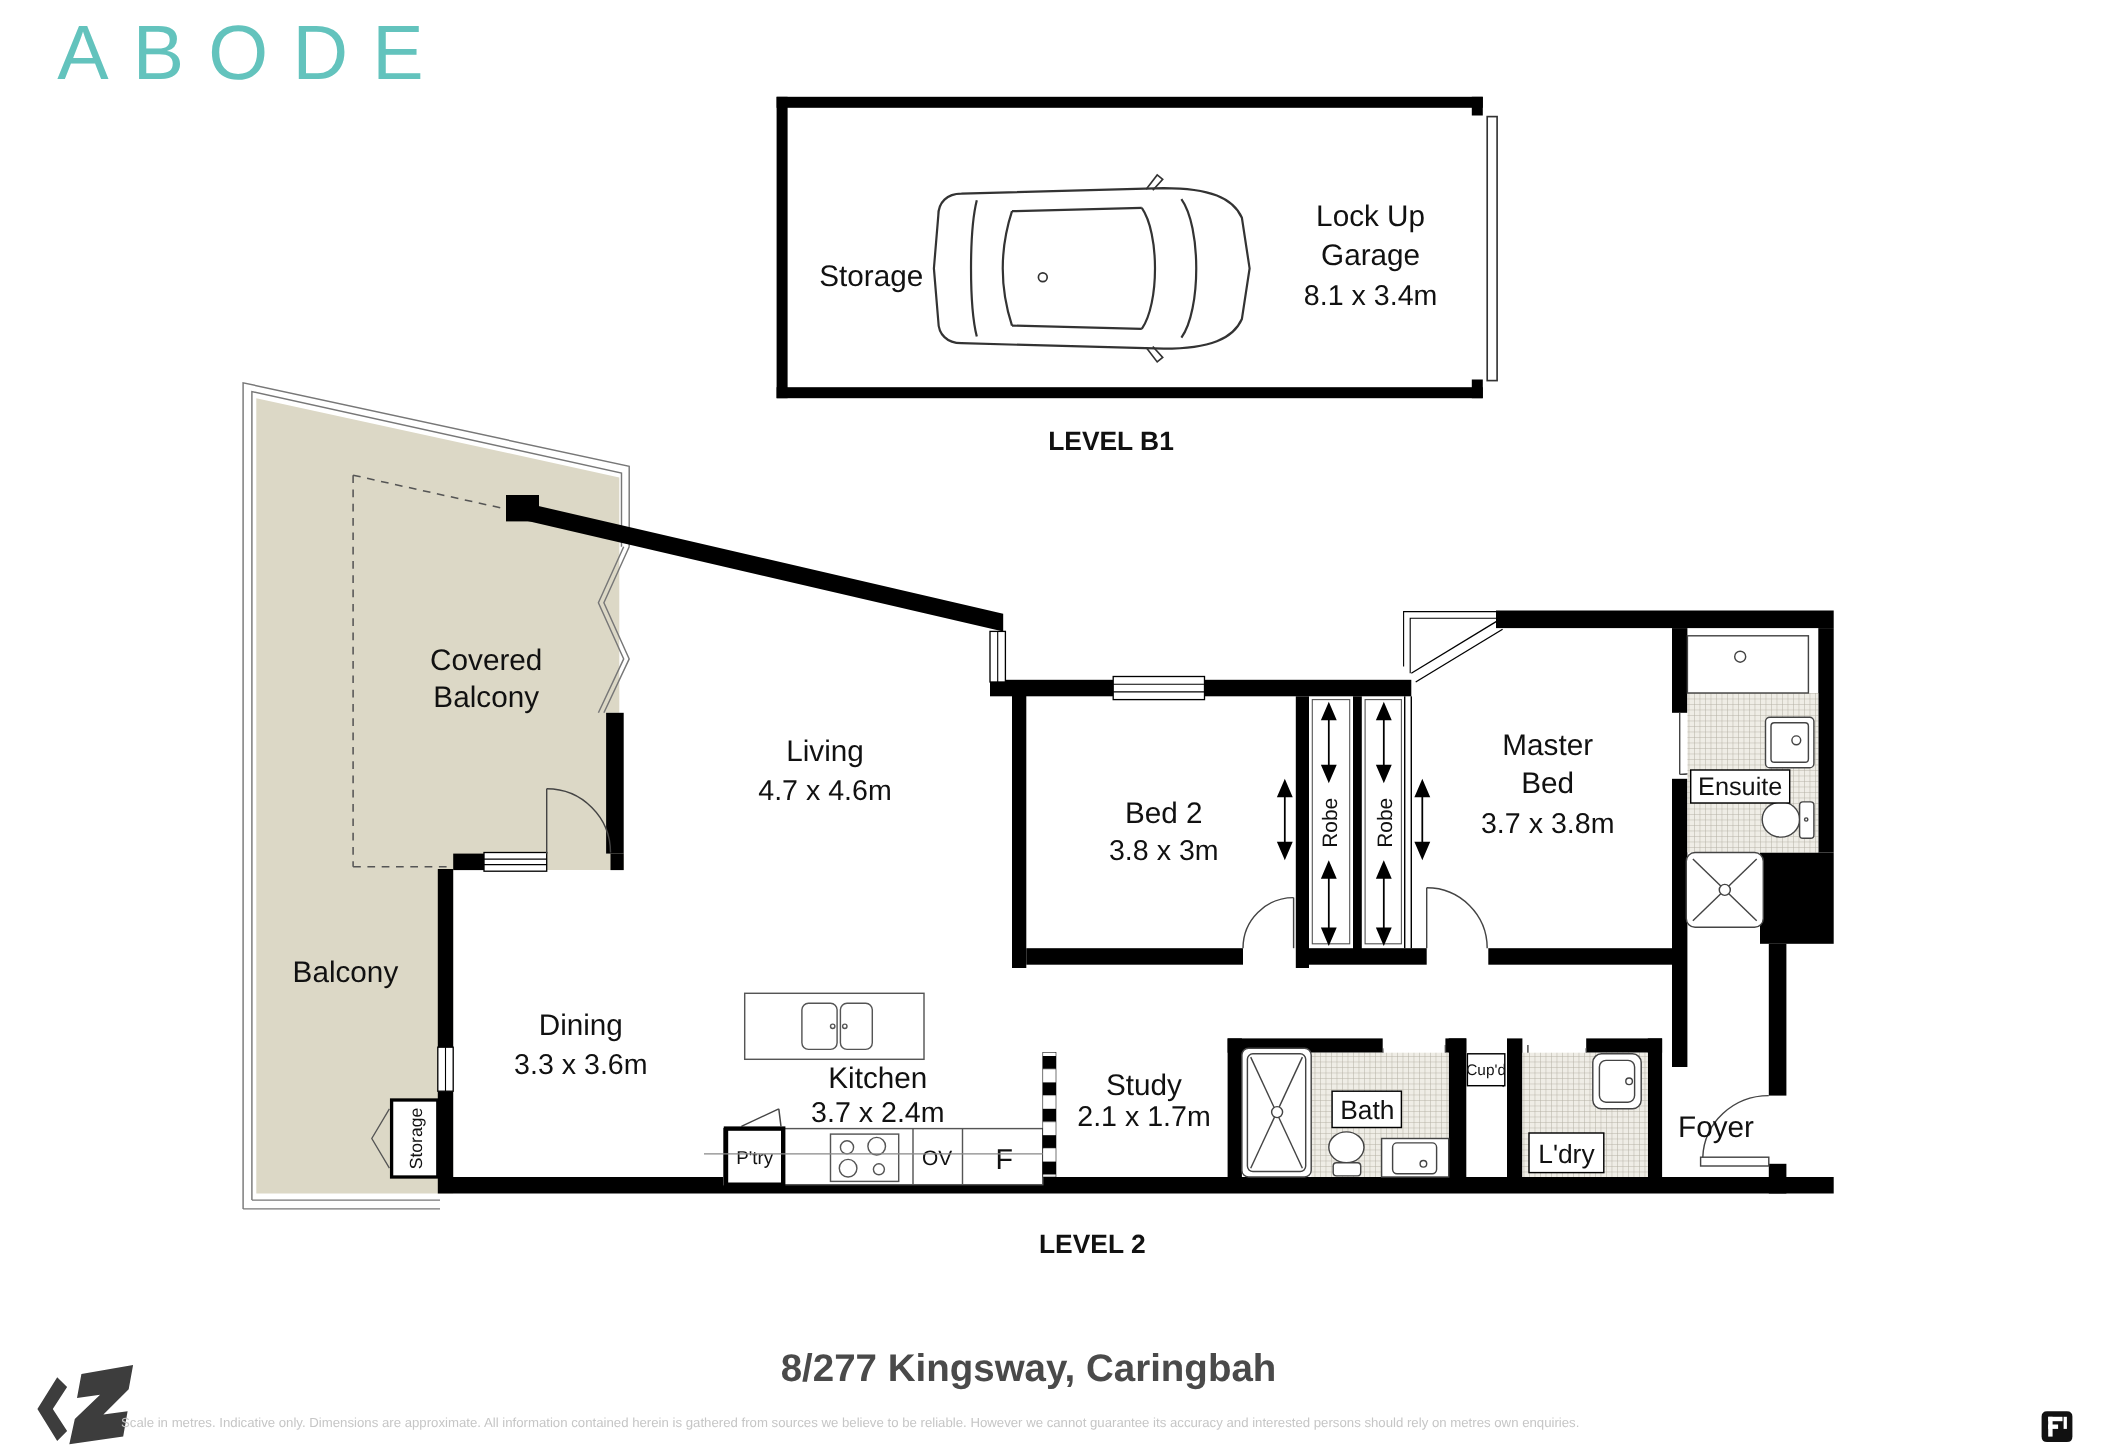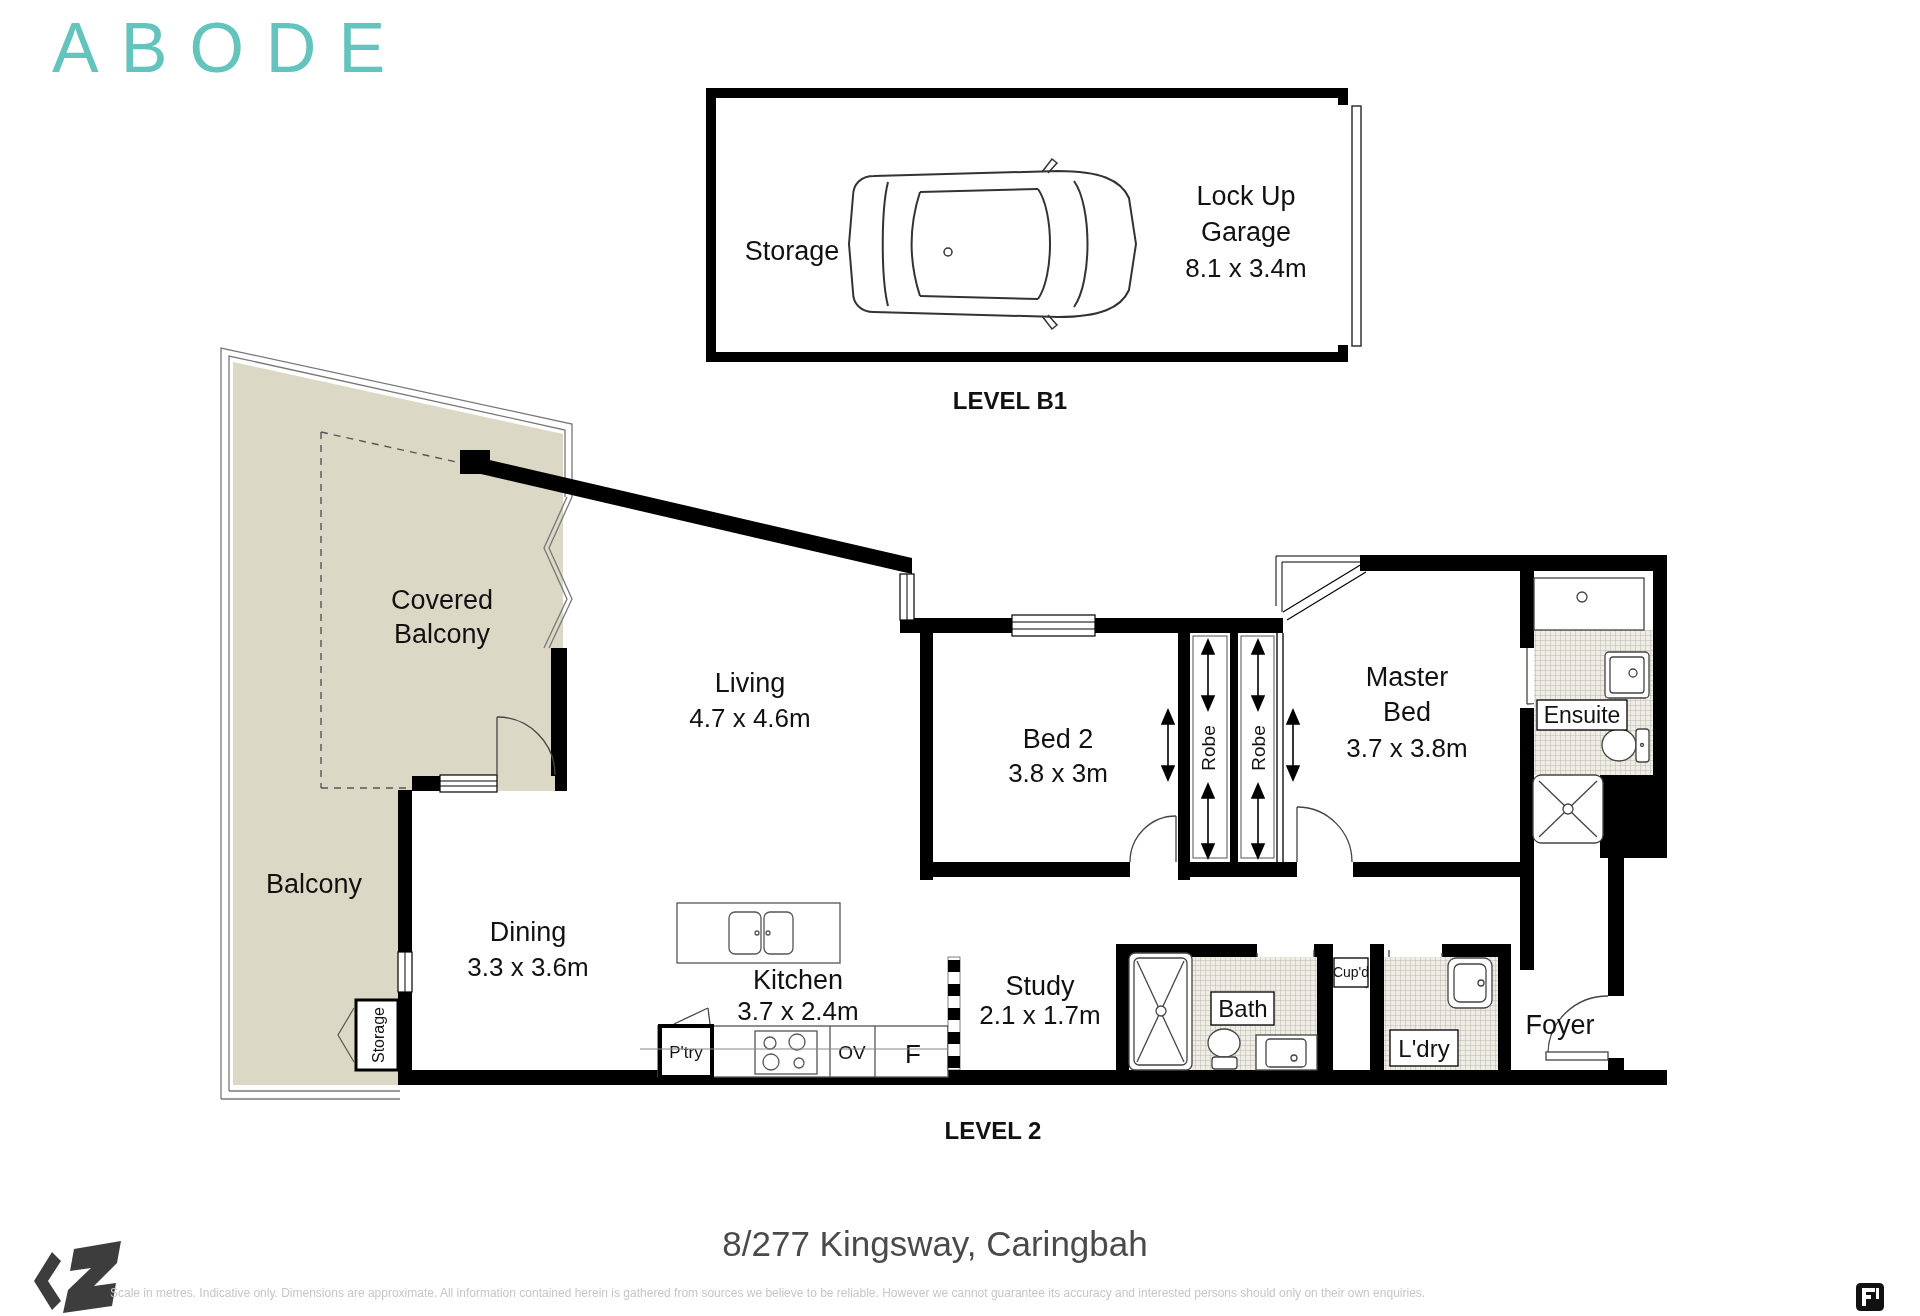--- a/index.html
+++ b/index.html
@@ -6,21 +6,21 @@
   #stage{position:relative;width:1920px;height:1316px;background:#ffffff;overflow:hidden;
          font-family:"Liberation Sans", sans-serif;}
   #brand{position:absolute;left:52px;top:8px;font-size:70px;font-weight:400;
          letter-spacing:22px;color:#63c3bd;}
   #plan-svg{position:absolute;left:0;top:0;}
   .roomname{font-family:"Liberation Sans",sans-serif;font-size:27px;fill:#111;}
   .roomdim{font-family:"Liberation Sans",sans-serif;font-size:26px;fill:#111;}
   .lvl{font-family:"Liberation Sans",sans-serif;font-size:24px;font-weight:bold;fill:#111;}
   .boxlabel{font-family:"Liberation Sans",sans-serif;fill:#111;}
   #address{position:absolute;left:0;top:1224px;width:1870px;text-align:center;
-           font-size:35px;font-weight:normal;color:#4a4a4a;}
+           font-size:35px;font-weight:bold;color:#4a4a4a;}
   #disclaimer{position:absolute;left:110px;top:1286px;width:1740px;
               font-size:12px;color:#c6c6c6;white-space:nowrap;overflow:hidden;}
 </style>
 </head>
 <body>
 
 <div id="stage">
 
   <div id="brand">ABODE</div>
 
@@ -331,14 +331,14 @@
     <g transform="translate(1852,1280)">
       <path d="M4,8 Q4,3 9,3 H27 Q32,3 32,8 V26 Q32,31 27,31 H9 Q4,31 4,26 Z" fill="#111"></path>
       <rect x="10" y="8" width="13" height="4" fill="#fff"></rect>
       <rect x="10" y="8" width="4" height="18" fill="#fff"></rect>
       <rect x="10" y="15" width="9" height="4" fill="#fff"></rect>
       <rect x="24" y="8" width="3" height="11" fill="#fff"></rect>
     </g>
   </svg>
 
   <div id="address">8/277 Kingsway, Caringbah</div>
-  <div id="disclaimer">Scale in metres. Indicative only. Dimensions are approximate. All information contained herein is gathered from sources we believe to be reliable. However we cannot guarantee its accuracy and interested persons should only on their own enquiries.</div>
+  <div id="disclaimer">Scale in metres. Indicative only. Dimensions are approximate. All information contained herein is gathered from sources we believe to be reliable. However we cannot guarantee its accuracy and interested persons should rely on metres own enquiries.</div>
 </div>
 
 </body></html>

